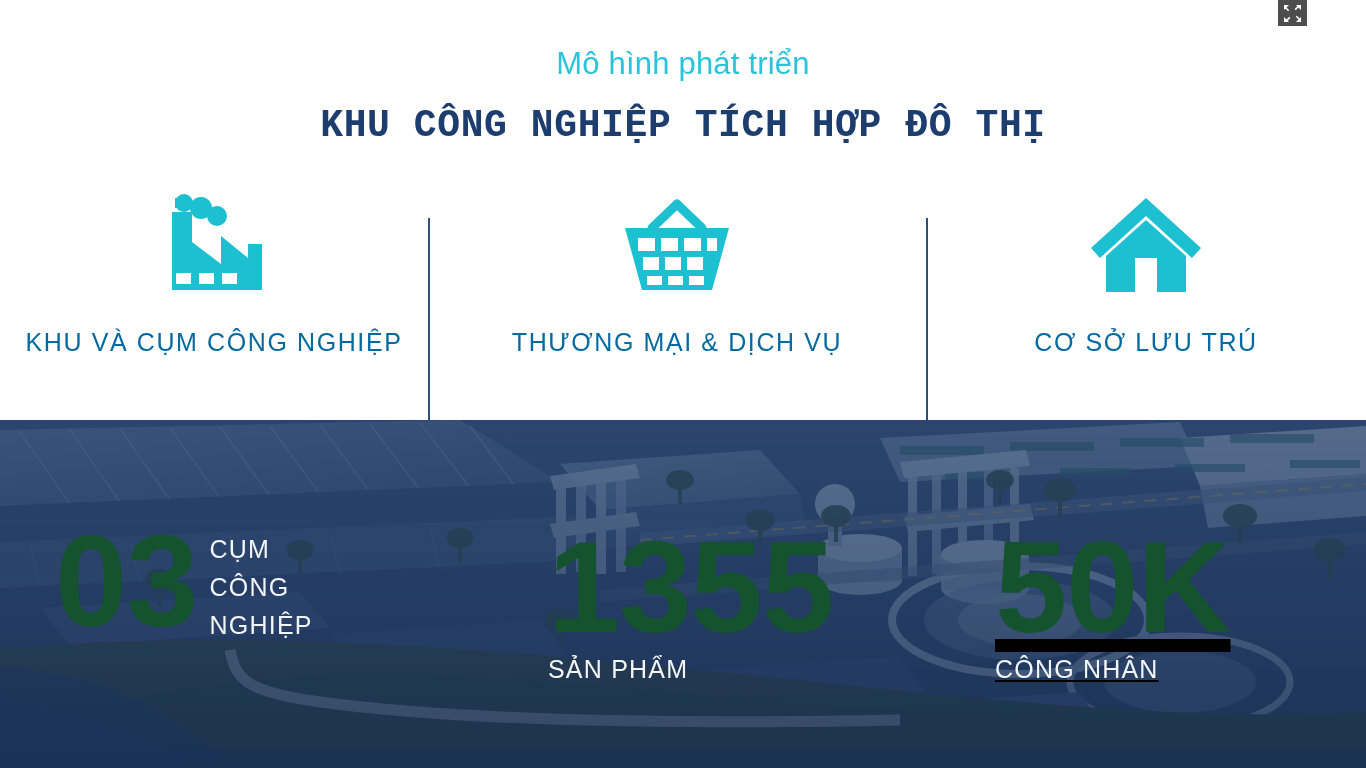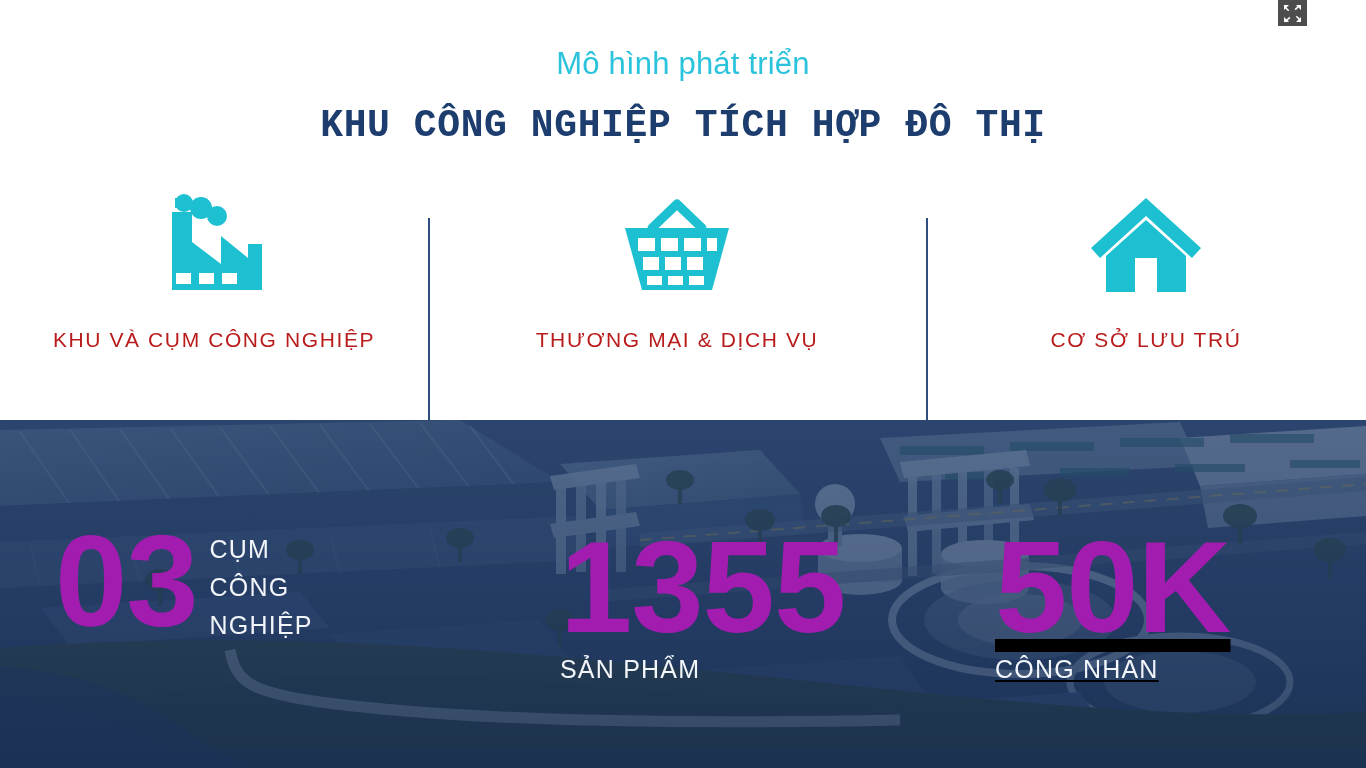--- a/index.html
+++ b/index.html
@@ -34,44 +34,44 @@
   }
 
   
   .cols{ position:absolute; top:186px; left:0; width:1366px; height:234px; display:flex; }
   .col{ position:relative; flex:0 0 auto; display:flex; flex-direction:column; align-items:center; }
   .col.c1{ width:428px; }
   .col.c2{ width:498px; }
   .col.c3{ width:440px; }
   .icon-wrap{ height:120px; display:flex; align-items:center; justify-content:center; }
   .col-label{
-    margin-top:22px; font-size:21px; color:#b91c1c; letter-spacing:1.6px;
+    margin-top:22px; font-size:25px; color:#0369a1; letter-spacing:1.6px;
     white-space:nowrap; text-align:center;
   }
   .divider{ position:absolute; width:2px; background:#2e4f7e; top:218px; height:202px; }
   .divider.d1{ left:428px; }
   .divider.d2{ left:926px; }
 
   
   .photo{ position:absolute; top:420px; left:0; width:1366px; height:348px; overflow:hidden; background:#2a456e; }
   .photo-art{ position:absolute; inset:0; }
   .tint{ position:absolute; inset:0; background:linear-gradient(180deg, rgba(32,58,100,.62) 0%, rgba(28,52,92,.70) 55%, rgba(24,46,82,.78) 100%); }
 
   
   .stats{ position:absolute; top:420px; left:0; width:1366px; height:348px; z-index:10; }
   .stat{ position:absolute; display:flex; align-items:flex-end; }
   .stat .num{
-    color:#a21caf; font-weight:bold; line-height:.88; font-size:130px; letter-spacing:-1px;
+    color:#14532d; font-weight:bold; line-height:.88; font-size:130px; letter-spacing:-1px;
   }
   .stat .unit{
     color:#f2f5fa; font-size:25px; letter-spacing:1.2px; line-height:1.52;
   }
   .stat.s1{ left:55px; top:104px; }
   .stat.s1 .unit{ margin-left:12px; margin-bottom:-6px; }
-  .stat.s2{ left:560px; top:110px; flex-direction:column; align-items:flex-start; }
+  .stat.s2{ left:548px; top:110px; flex-direction:column; align-items:flex-start; }
   .stat.s2 .unit{ margin-top:6px; }
   .stat.s3{ left:995px; top:110px; flex-direction:column; align-items:flex-start;text-decoration:underline; }
   .stat.s3 .unit{ margin-top:6px; }
 </style>
 </head>
 <body>
 
 <div class="stage">
 
   <div class="photo">

